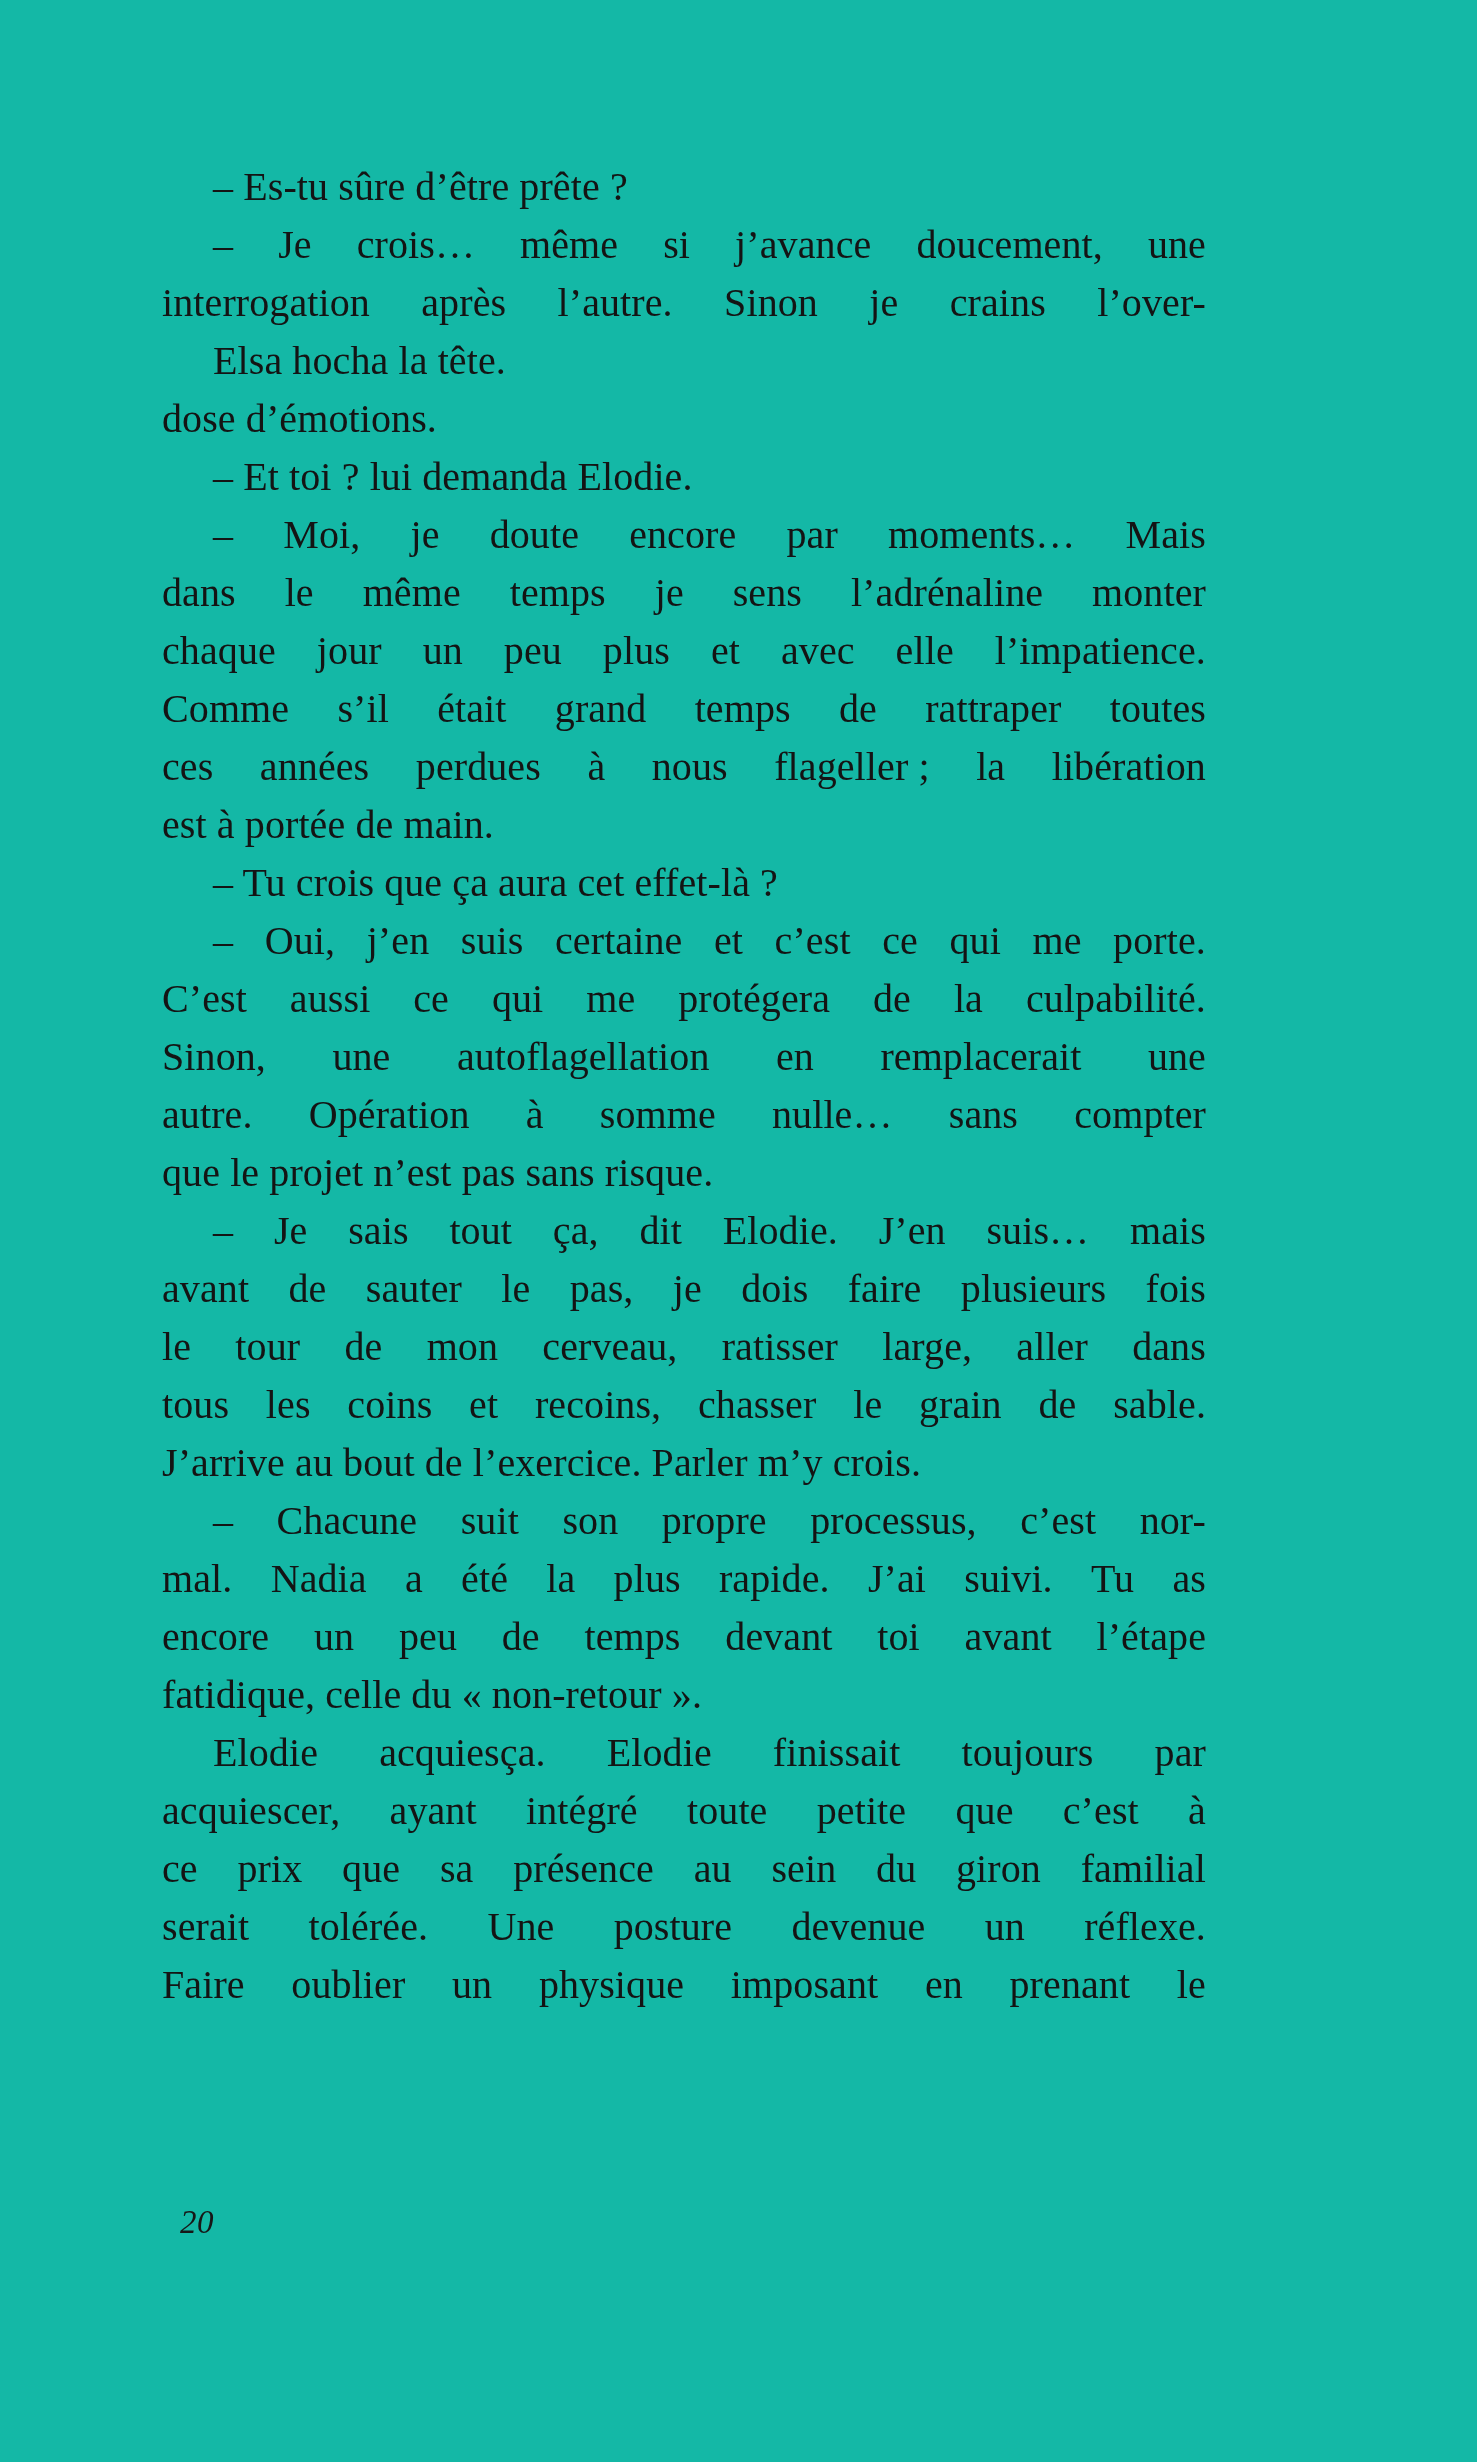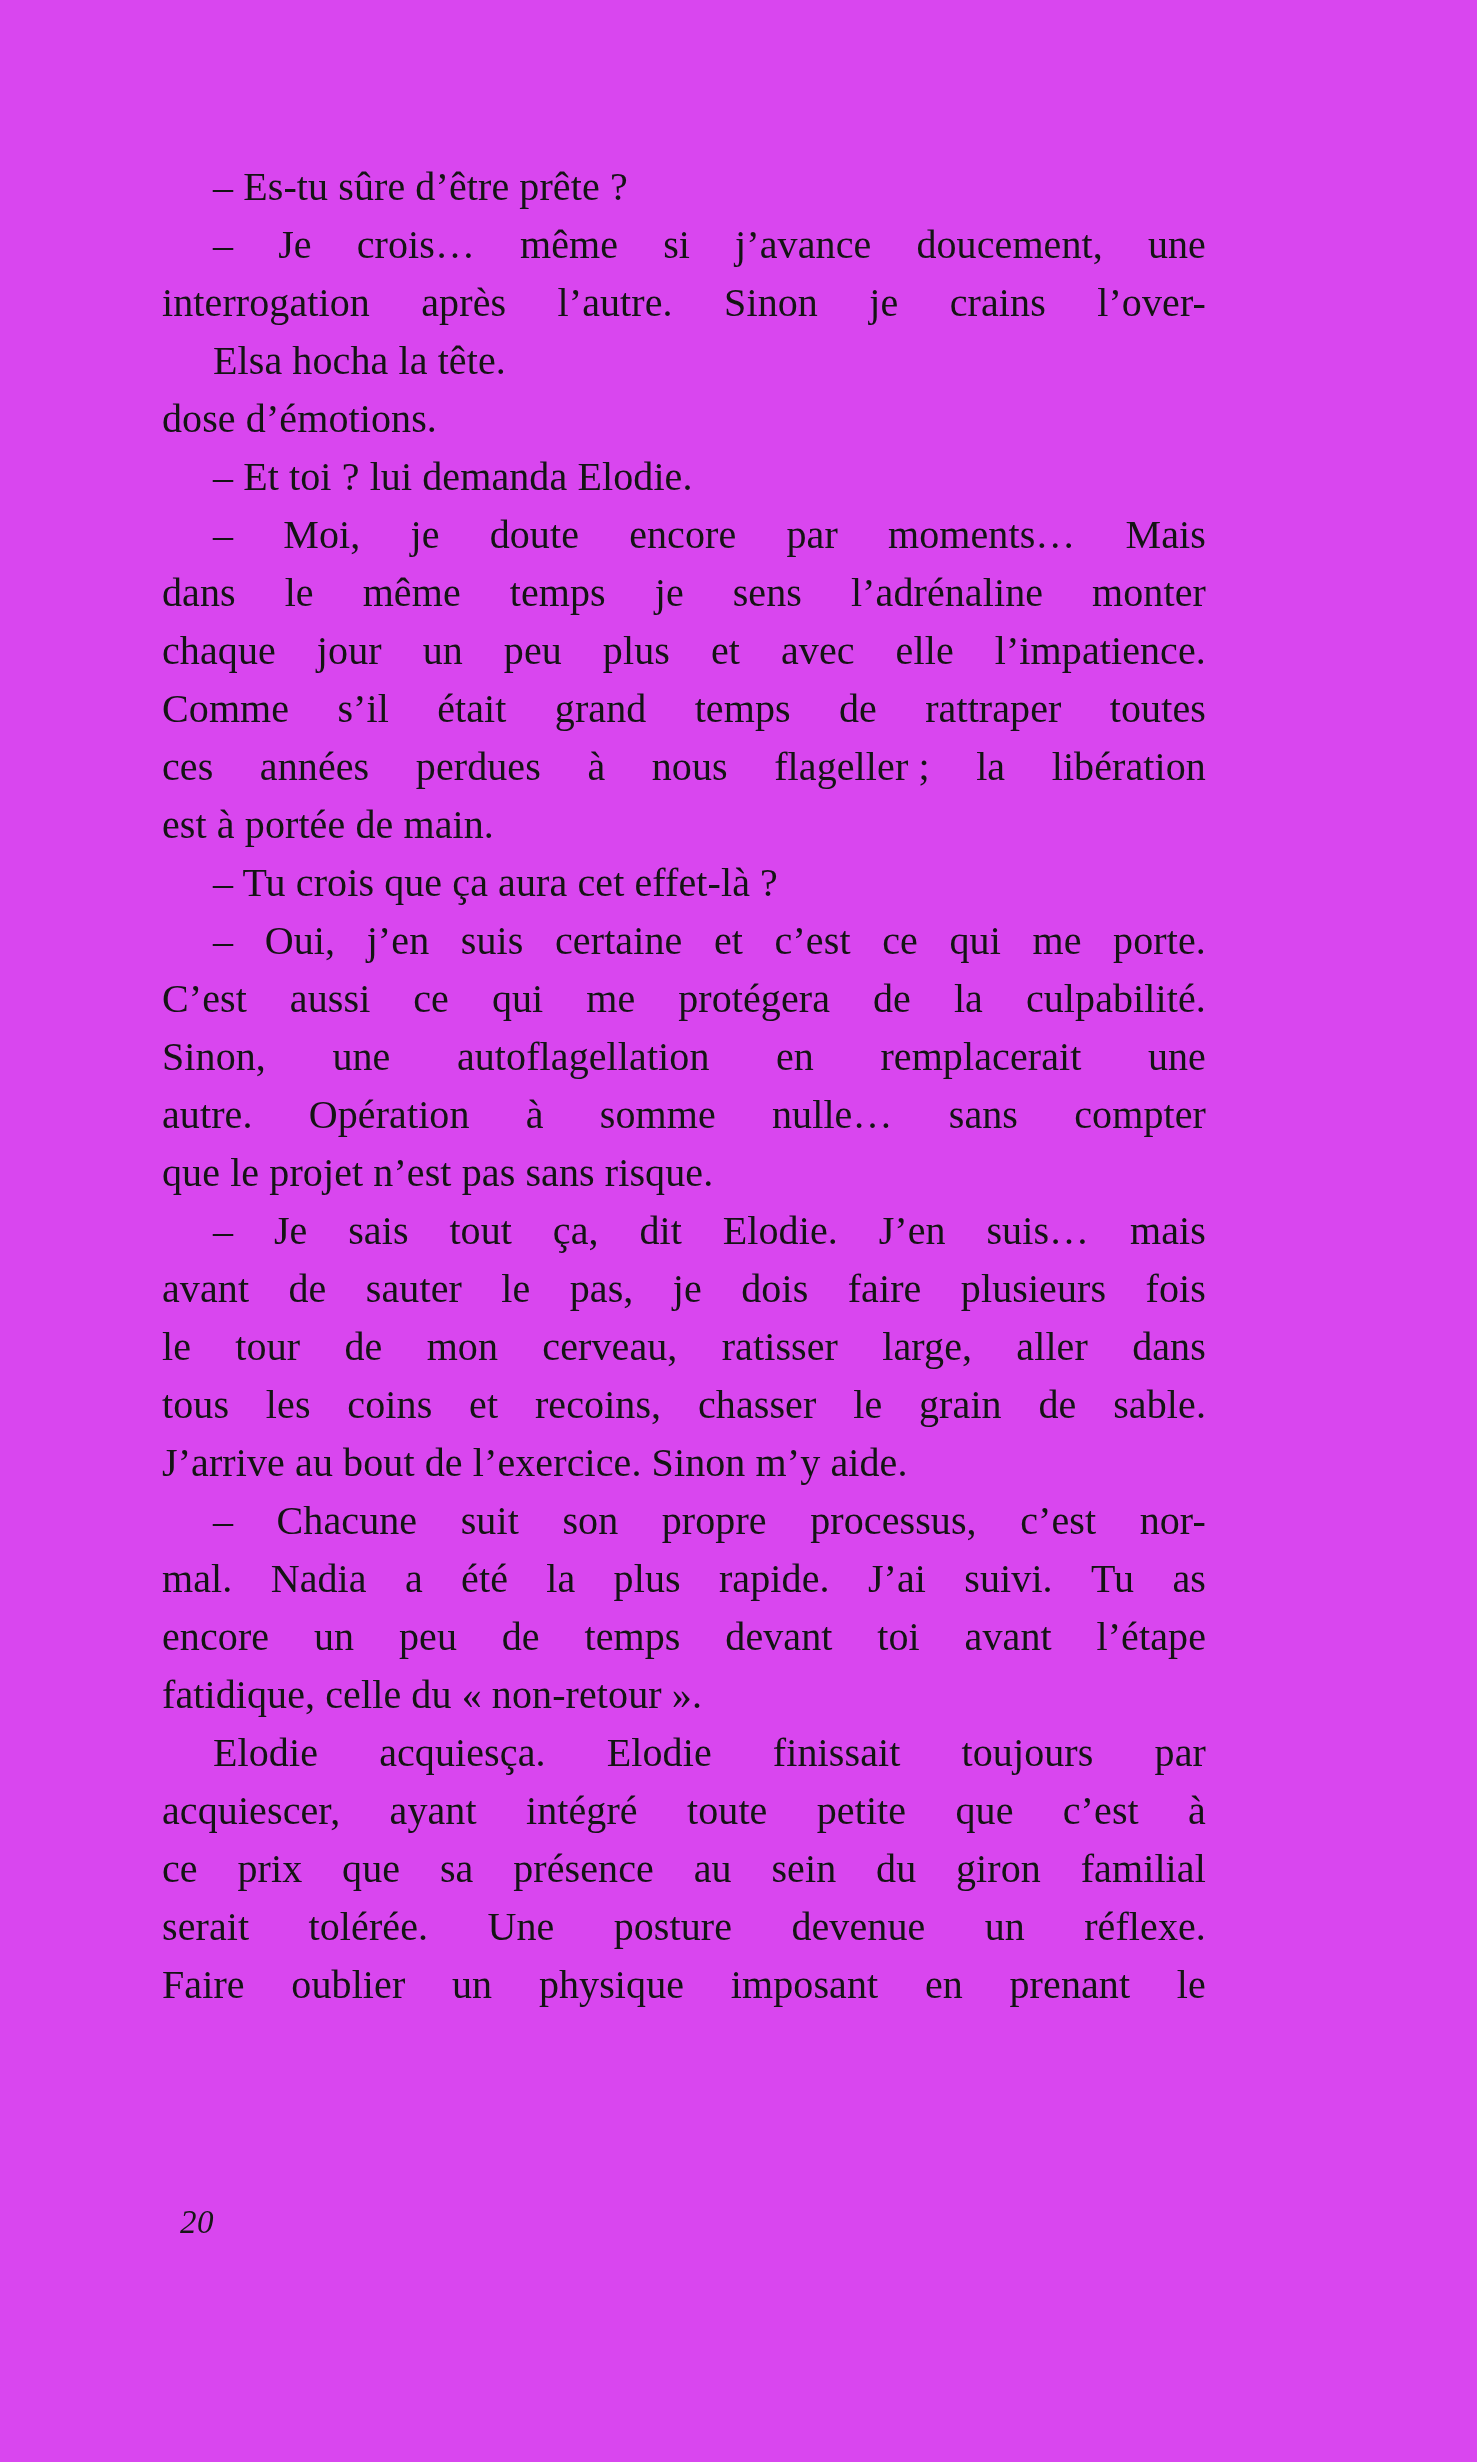--- a/index.html
+++ b/index.html
@@ -16,21 +16,21 @@
     overflow: hidden;
   }
 
   
   #page {
     position: absolute;
     left: 0;
     top: 0;
     width: 1478px;
     height: 2463px;
-    background: #d946ef;
+    background: #14b8a6;
   }
 
   
   #text-block {
     position: absolute;
     left: 162px;
     top: 158px;
     width: 1044px;
     font-size: 40px;
     line-height: 58px;
@@ -238,21 +238,21 @@
         <span>les</span>
         <span>coins</span>
         <span>et</span>
         <span>recoins,</span>
         <span>chasser</span>
         <span>le</span>
         <span>grain</span>
         <span>de</span>
         <span>sable.</span>
       </div>
-      <div class="line">J’arrive au bout de l’exercice. Sinon m’y aide.</div>
+      <div class="line">J’arrive au bout de l’exercice. Parler m’y crois.</div>
       <div class="line just indent">
         <span>–</span>
         <span>Chacune</span>
         <span>suit</span>
         <span>son</span>
         <span>propre</span>
         <span>processus,</span>
         <span>c’est</span>
         <span>nor-</span>
       </div>

